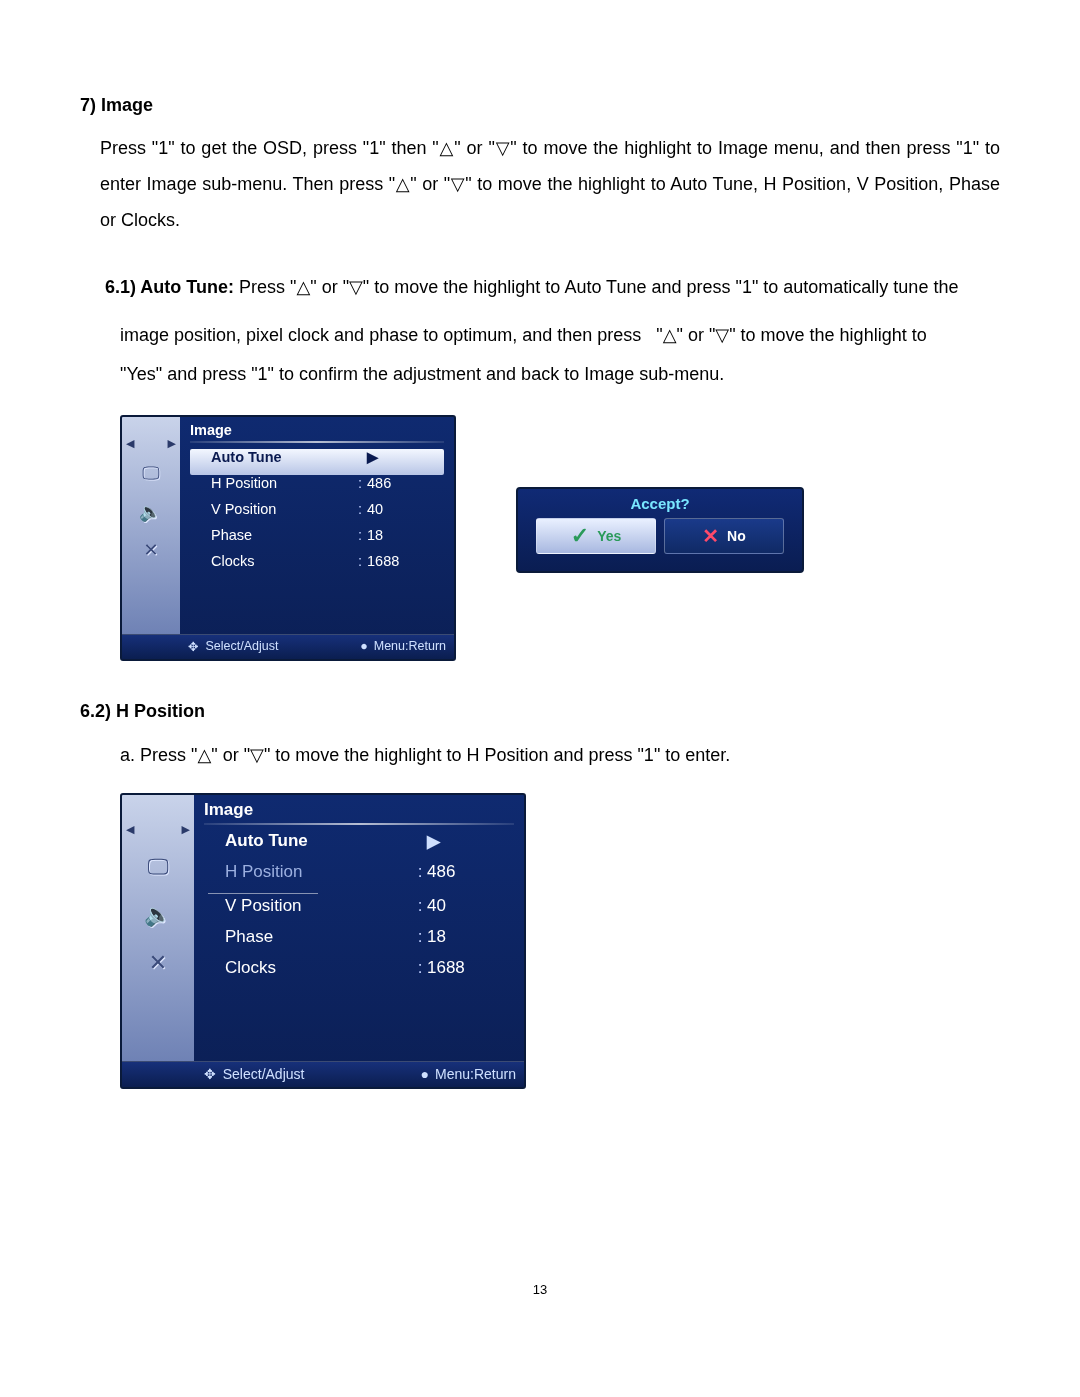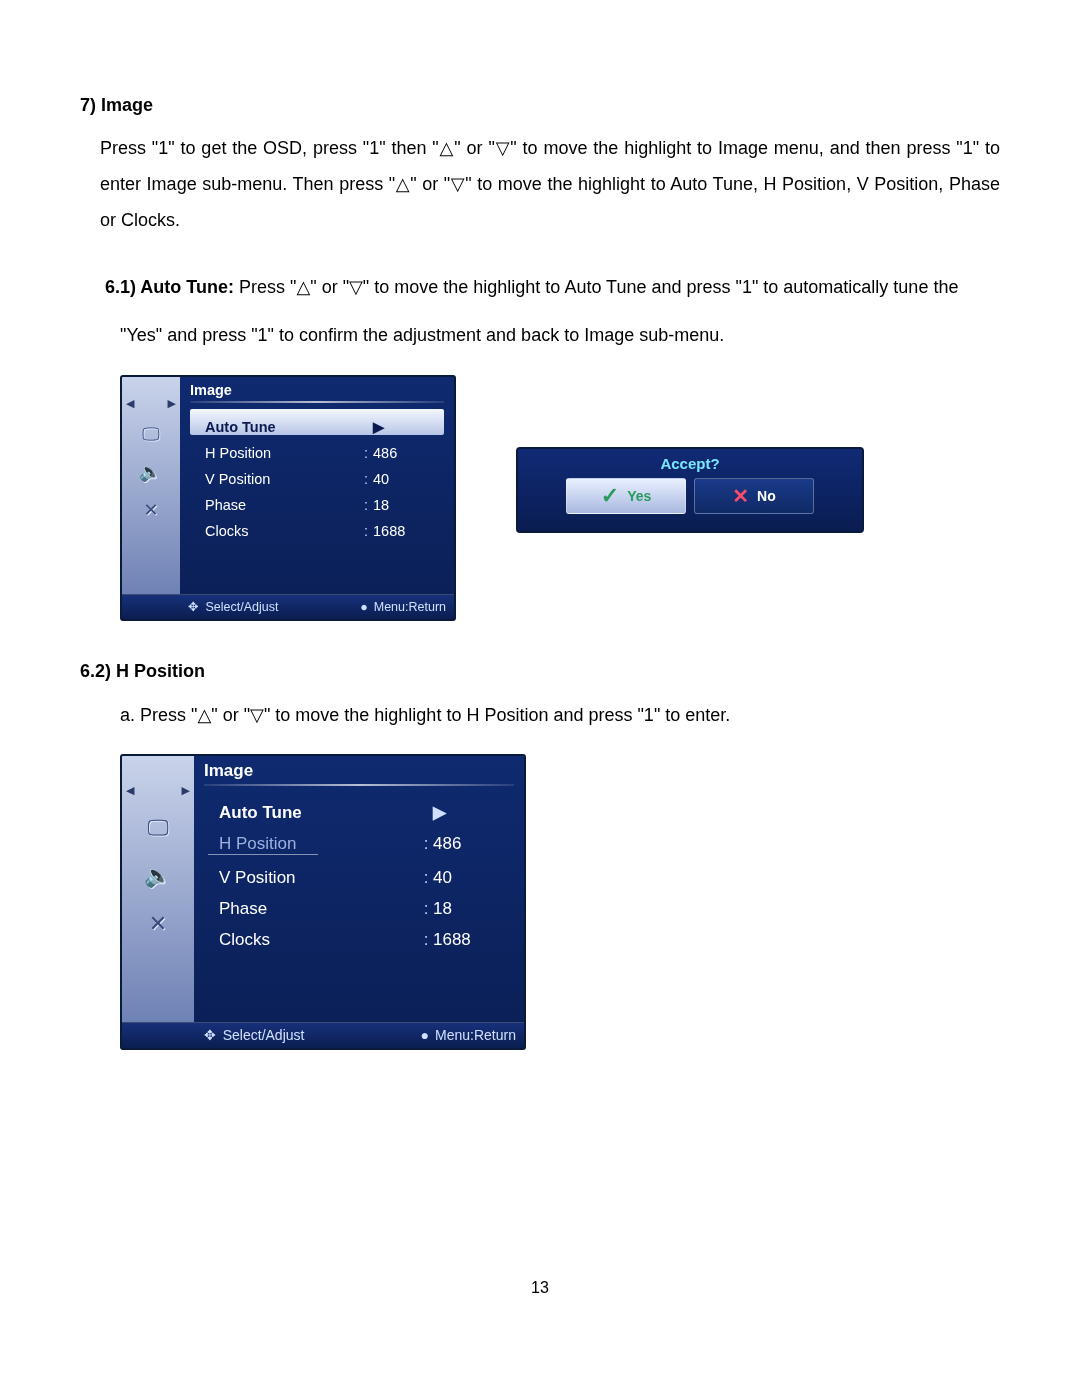--- a/index.html
+++ b/index.html
@@ -104,23 +104,23 @@
     color: #fff;
     padding: 5px 0 3px 0;
   }
   .osd-title-underline {
     height: 2px;
     background: linear-gradient(to right, rgba(255,255,255,0.1), rgba(255,255,255,0.7), rgba(255,255,255,0.1));
     margin-bottom: 6px;
   }
   .osd-row {
     display: flex;
-    align-items: flex-end;
+    align-items: flex-start;
     height: 26px;
-    padding: 0 15px;
+    padding: 0 21px;
     color: #fff;
   }
   .osd-large .osd-row { height: 31px; }
   .osd-row-highlight {
     background: linear-gradient(#f3f7ff, #b8c5e6);
     color: #0a1a50;
     border-radius: 2px;
     font-weight: bold;
   }
   .osd-row .label { flex: 1; }
@@ -150,21 +150,21 @@
     padding: 4px 8px 5px 66px;
     gap: 6px;
     font-size: 12.5px;
   }
   .osd-large .osd-footer { padding-left: 82px; font-size: 14px; }
   .osd-footer .dots { letter-spacing: 1px; }
   .osd-footer .sep { flex: 1; }
   
   .accept-wrap {
     margin-top: 72px;
-    width: 348px;
+    width: 288px;
     height: 86px;
     border: 2px solid #0a1a3a;
     border-radius: 4px;
     background: linear-gradient(#102a75, #0a1d52);
     display: flex;
     flex-direction: column;
     align-items: center;
     padding: 6px 10px 10px 10px;
     font-family: Verdana, sans-serif;
   }
@@ -203,33 +203,34 @@
     color: #ffffff;
   }
   .accept-yes .mark { color: #2a9a5a; font-size: 22px; }
   .accept-no .mark { color: #ff4a6a; font-size: 20px; }
   .page-num {
     position: absolute;
     bottom: 100px;
     left: 0;
     width: 1080px;
     text-align: center;
-    font-size: 16px;
+    font-size: 13px;
   }
 </style>
 </head>
 <body>
 
 <div class="section-heading">7) Image</div>
 <div class="body-text">Press "1" to get the OSD, press "1" then "△" or "▽" to move the highlight to Image menu, and then press "1" to enter Image sub-menu. Then press "△" or "▽" to move the highlight to Auto Tune, H Position, V Position, Phase or Clocks.</div>
 
 <div class="sub-block">
   <div class="sub-heading-row">
     <span class="sub-heading-bold">6.1) Auto Tune: </span><span>Press "△" or "▽" to move the highlight to Auto Tune and press "1" to automatically tune the</span>
   </div>
+  <div class="sub-body">image position, pixel clock and phase to optimum, and then press &nbsp; "△" or "▽" to move the highlight to</div>
   <div class="sub-body">"Yes" and press "1" to confirm the adjustment and back to Image sub-menu.</div>
 </div>
 
 <div class="figures-row">
 
   <div class="osd osd-small">
     <div class="osd-top">
       <div class="osd-sidebar">
         <div class="sidebar-nav">
             <span>◀</span>

